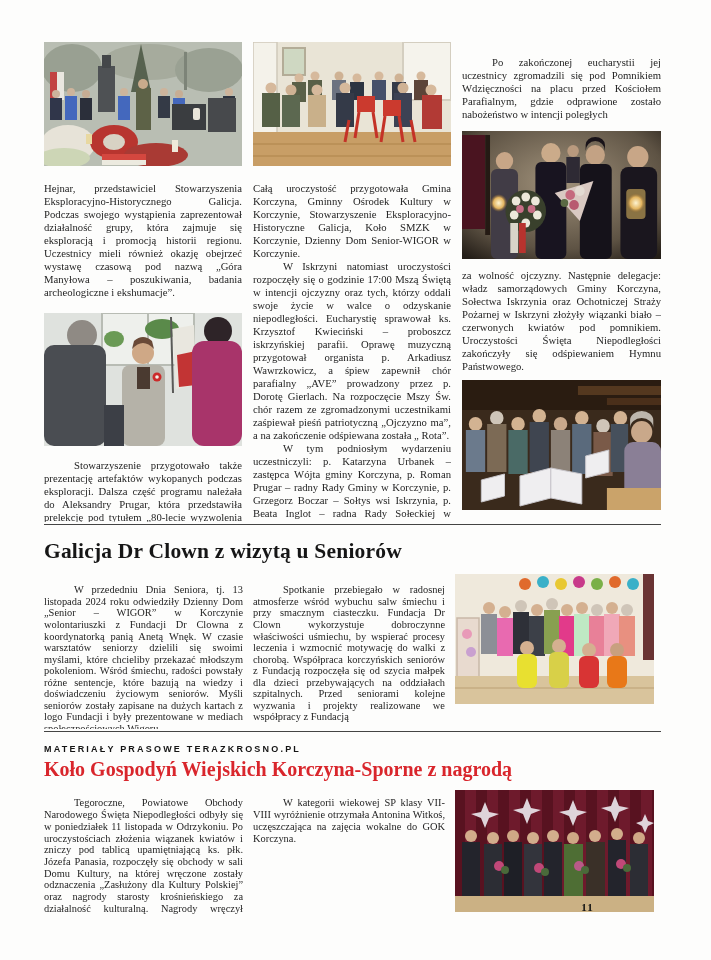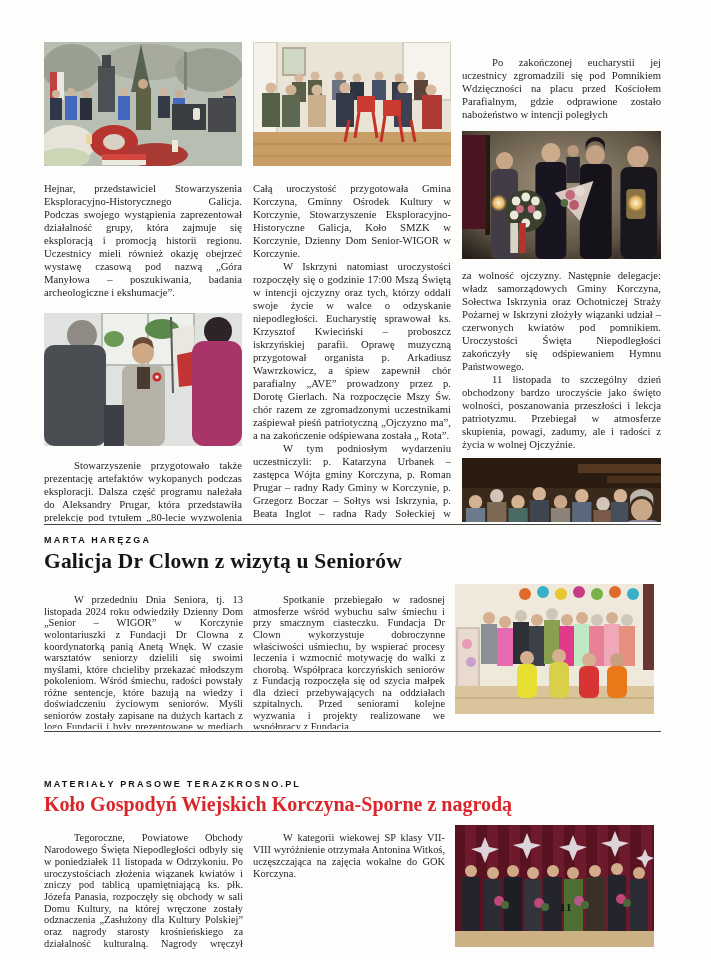--- a/index.html
+++ b/index.html
@@ -23,26 +23,26 @@
   
   .fundacja{position:absolute;left:44px;top:535px;width:617px;height:194px;overflow:hidden;}
   .kicker{font-family:"Liberation Sans","DejaVu Sans",sans-serif;font-weight:bold;
           font-size:9px;letter-spacing:2.2px;color:#141414;}
   .sec-title{font-weight:bold;font-size:21.5px;letter-spacing:.2px;color:#161616;margin:3px 0 10px 0;line-height:26px;}
   .sec-cols{display:flex;gap:10px;}
   .scol{width:199px;overflow:hidden;}
   .small-text{font-size:10.4px;line-height:11.55px;text-align:justify;color:#242424;}
   .sphoto{width:199px;height:130px;}
   
-  .kgw{position:absolute;left:44px;top:779px;width:617px;height:170px;overflow:hidden;}
+  .kgw{position:absolute;left:44px;top:744px;width:617px;height:170px;overflow:hidden;}
   .kgw-title{font-weight:bold;font-size:20px;margin:6px 0 9px 0;line-height:18px;}
   .kgw .small-text{line-height:11.7px;}
   .kphoto{width:199px;height:122px;margin-top:3px;}
   
-  .pagenum{position:absolute;left:560px;top:901px;width:55px;
+  .pagenum{position:absolute;left:560px;top:901px;width:55px;text-align:center;
            font-weight:bold;font-size:11px;letter-spacing:1px;color:#111;}
 </style>
 </head>
 <body>
 
 <div class="page">
 
   <div class="top-cols">
 
     <div class="tcol">
@@ -223,22 +223,21 @@
           <circle cx="112" cy="64" r="5" fill="#c56a7e"></circle>
             <circle cx="122" cy="60" r="5" fill="#e3dbd2"></circle>
           <circle cx="116" cy="74" r="5" fill="#b85a70"></circle>
             <circle cx="106" cy="72" r="4" fill="#5a6a44"></circle>
           <circle cx="38" cy="72" r="9" fill="url(#flame)"></circle>
           <rect x="170" y="58" width="20" height="30" rx="4" fill="#8a7344"></rect>
           <circle cx="180" cy="72" r="10" fill="url(#flame)"></circle>
         </svg>
       </figure>
       <div class="body-text">
-        <p>za wolność ojczyzny. Następnie delegacje: władz samorządowych Gminy Korczyna, Sołectwa Iskrzynia oraz Ochotniczej Straży Pożarnej w Iskrzyni złożyły wiązanki udział – czerwonych kwiatów pod pomnikiem. Uroczystości Święta Niepodległości zakończyły się odśpiewaniem Hymnu Państwowego.</p>
-        <p class="ind">11 listopada to szczególny dzień obchodzony bardzo uroczyście jako święto wolności, poszanowania przeszłości i lekcja patriotyzmu. Przebiegał w atmosferze skupienia, powagi, zadumy, ale i radości z życia w wolnej Ojczyźnie.</p>
+        <p>za wolność ojczyzny. Następnie delegacje: władz samorządowych Gminy Korczyna, Sołectwa Iskrzynia oraz Ochotniczej Straży Pożarnej w Iskrzyni złożyły wiązanki biało – czerwonych kwiatów pod pomnikiem. Uroczystości Święta Niepodległości zakończyły się odśpiewaniem Hymnu Państwowego.</p>
       </div>
       <figure class="photo" style="height:130px;margin-top:7px">
         <svg viewBox="0 0 206 130" preserveAspectRatio="none" aria-hidden="true">
           <rect width="206" height="130" fill="#3a2a1c"></rect>
           <rect x="0" y="0" width="206" height="30" fill="#2a1c11"></rect>
           <rect x="120" y="6" width="86" height="9" fill="#54381f"></rect>
           <rect x="150" y="18" width="56" height="7" fill="#4a2f1a"></rect>
           <g>
             <circle cx="14" cy="44" r="7" fill="#d3b392"></circle>
               <rect x="4" y="50" width="20" height="42" fill="#6b7a8c"></rect>
@@ -268,21 +267,20 @@
           </g>
           <rect x="150" y="108" width="56" height="22" fill="#caa36a"></rect>
         </svg>
       </figure>
     </div>
   </div>
 
   <div class="rule" style="top:524px"></div>
 
   <div class="fundacja">
-    <div class="kicker">MARTA HARĘZGA</div>
     <h1 class="sec-title">Galicja Dr Clown z wizytą u Seniorów</h1>
     <div class="sec-cols">
       <div class="scol">
           <p class="small-text ind">W przededniu Dnia Seniora, tj. 13 listopada 2024 roku odwiedziły Dzienny Dom „Senior – WIGOR” w Korczynie wolontariuszki z Fundacji Dr Clowna z koordynatorką panią Anetą Wnęk. W czasie warsztatów seniorzy dzielili się swoimi myślami, które chcieliby przekazać młodszym pokoleniom. Wśród śmiechu, radości powstały różne sentencje, które bazują na wiedzy i doświadczeniu życiowym seniorów. Myśli seniorów zostały zapisane na dużych kartach z logo Fundacji i były prezentowane w mediach społecznościowych Wigoru.</p>
         </div>
       <div class="scol" style="width:192px">
           <p class="small-text ind">Spotkanie przebiegało w radosnej atmosferze wśród wybuchu salw śmiechu i przy smacznym ciasteczku. Fundacja Dr Clown wykorzystuje dobroczynne właściwości uśmiechu, by wspierać procesy leczenia i wzmocnić motywację do walki z chorobą. Współpraca korczyńskich seniorów z Fundacją rozpoczęła się od szycia małpek dla dzieci przebywających na oddziałach szpitalnych. Przed seniorami kolejne wyzwania i projekty realizowane we współpracy z Fundacją</p>
         </div>
       <figure class="photo sphoto">
         <svg viewBox="0 0 199 130" preserveAspectRatio="none" aria-hidden="true">

